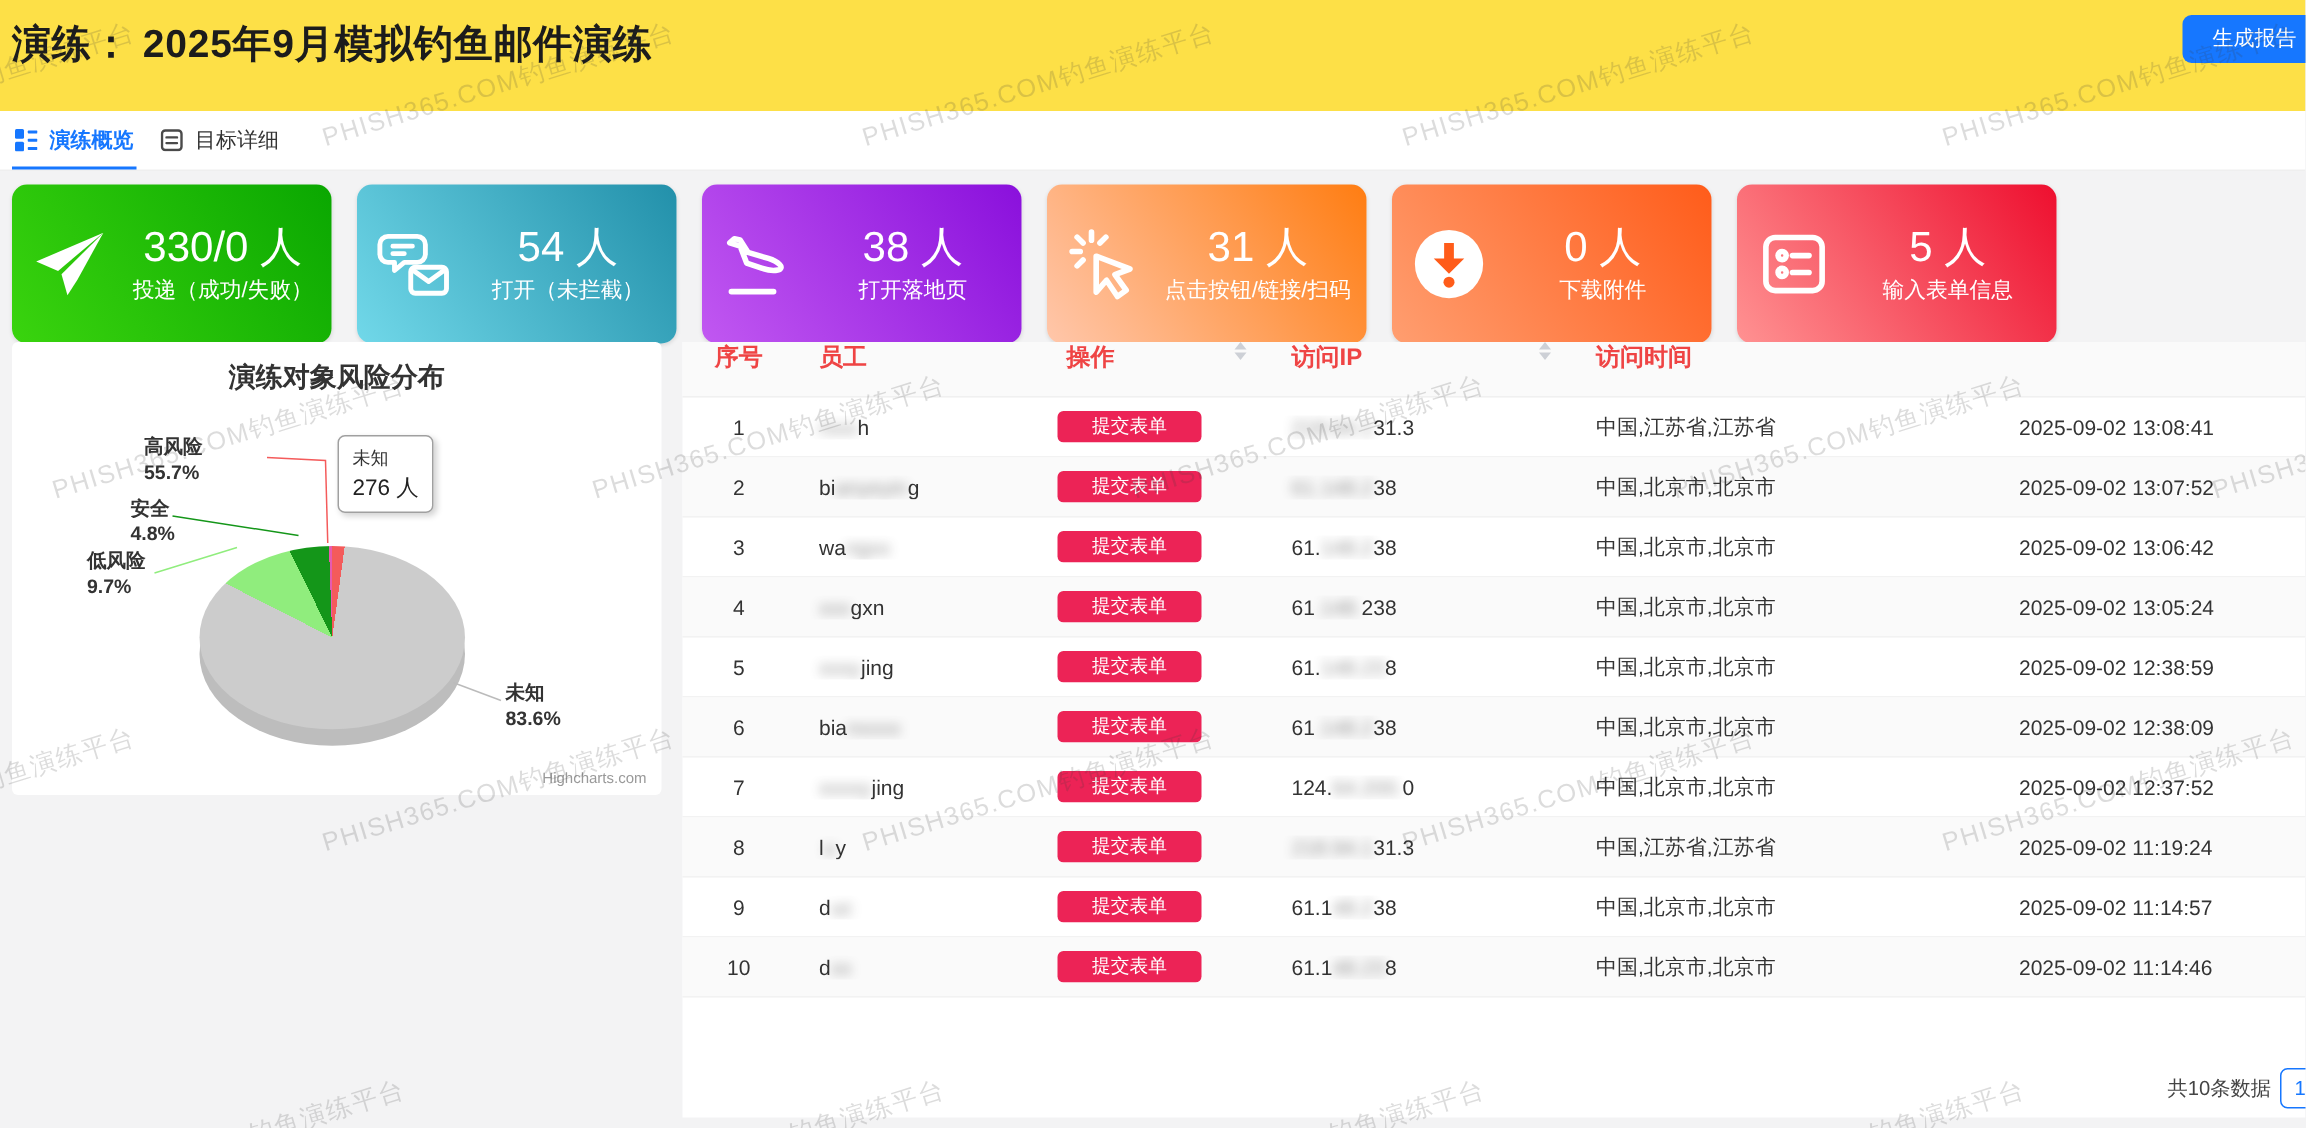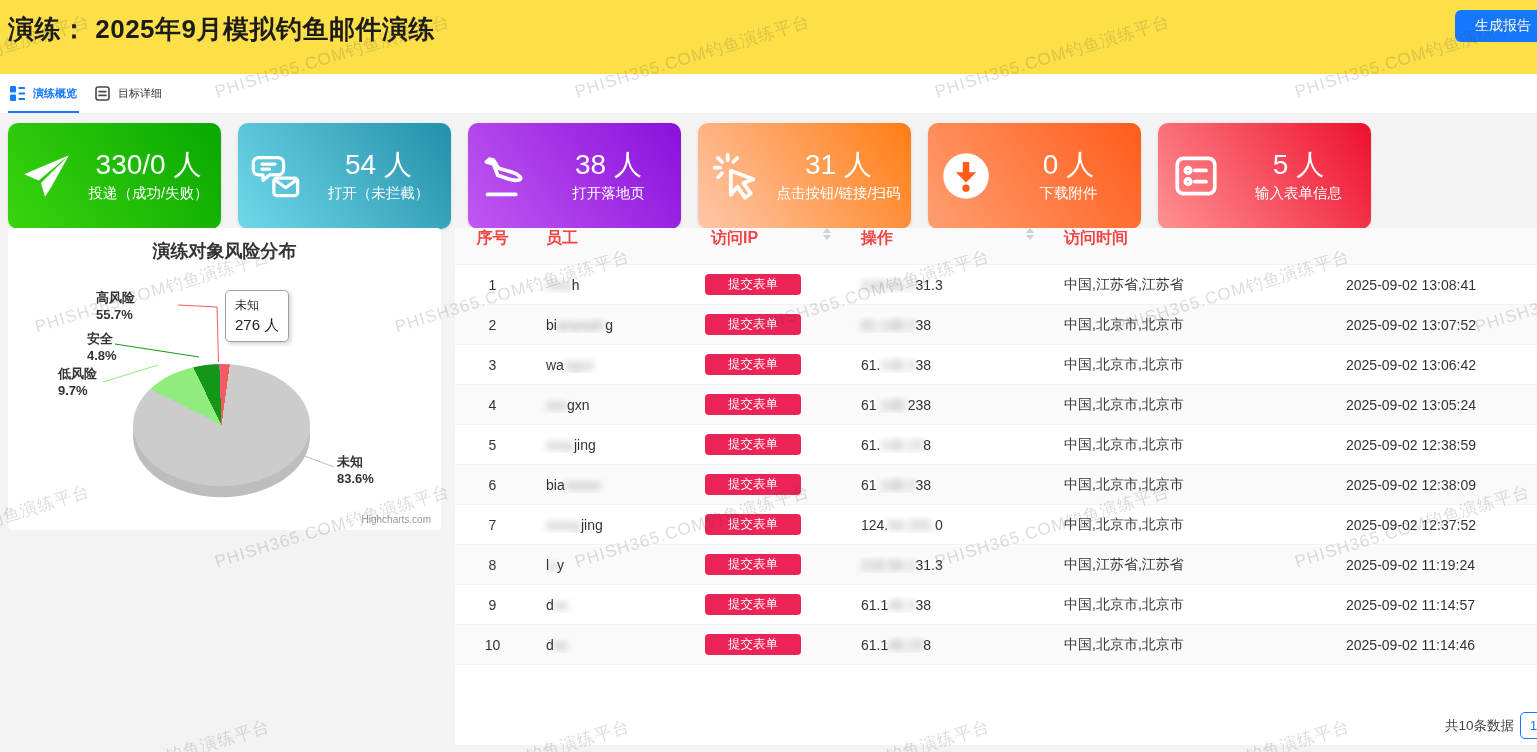--- a/index.html
+++ b/index.html
@@ -8,21 +8,21 @@
 
   
   .header { position:absolute; top:0; left:0; right:0; height:74px; background:#fde047; z-index:2; }
   .title { position:absolute; left:8px; top:12px; font-size:26px; font-weight:700; color:#1c1c1c; letter-spacing:.5px; }
   .report-btn { position:absolute; top:10px; right:-14px; background:#1677ff; color:#fff; font-size:14px;
     padding:7px 20px; border:none; border-radius:6px; cursor:pointer; font-family:inherit; }
 
   
   .tabbar { position:absolute; top:74px; left:0; right:0; height:40px; background:#fff; border-bottom:1px solid #efefef;
     display:flex; align-items:stretch; padding-left:8px; gap:14px; z-index:2; }
-  .tab { display:flex; align-items:center; gap:8px; font-size:11px; color:#333; position:relative; cursor:pointer; padding:0 2px; }
+  .tab { display:flex; align-items:center; gap:8px; font-size:14px; color:#333; position:relative; cursor:pointer; padding:0 2px; }
   .tab.active { color:#1677ff; font-weight:700; }
   .tab.active::after { content:""; position:absolute; left:0; right:0; bottom:0; height:2px; background:#1677ff; }
   .tab-ic { display:flex; align-items:center; }
 
   
   .content { position:absolute; top:115px; left:0; right:0; bottom:0; background:#f3f3f4; z-index:1; }
 
   
   .cards { position:absolute; top:8px; left:8px; display:flex; gap:17px; }
   .card { width:213px; height:106px; border-radius:10px; display:flex; align-items:center; color:#fff;
@@ -225,28 +225,28 @@
 
   <div class="table-panel">
     <div class="tgrid thead">
       <div class="th">
           <span>序号</span>
         </div>
       <div class="th">
           <span>员工</span>
         </div>
       <div class="th">
-          <span>访问IP</span>
+          <span>操作</span>
           <span class="sorter">
             <i class="cu"></i>
             <i class="cd"></i>
           </span>
         </div>
       <div class="th">
-          <span>操作</span>
+          <span>访问IP</span>
           <span class="sorter">
             <i class="cu"></i>
             <i class="cd"></i>
           </span>
         </div>
       <div class="th">
           <span>访问时间</span>
         </div>
     </div>
     <div id="tbody">

